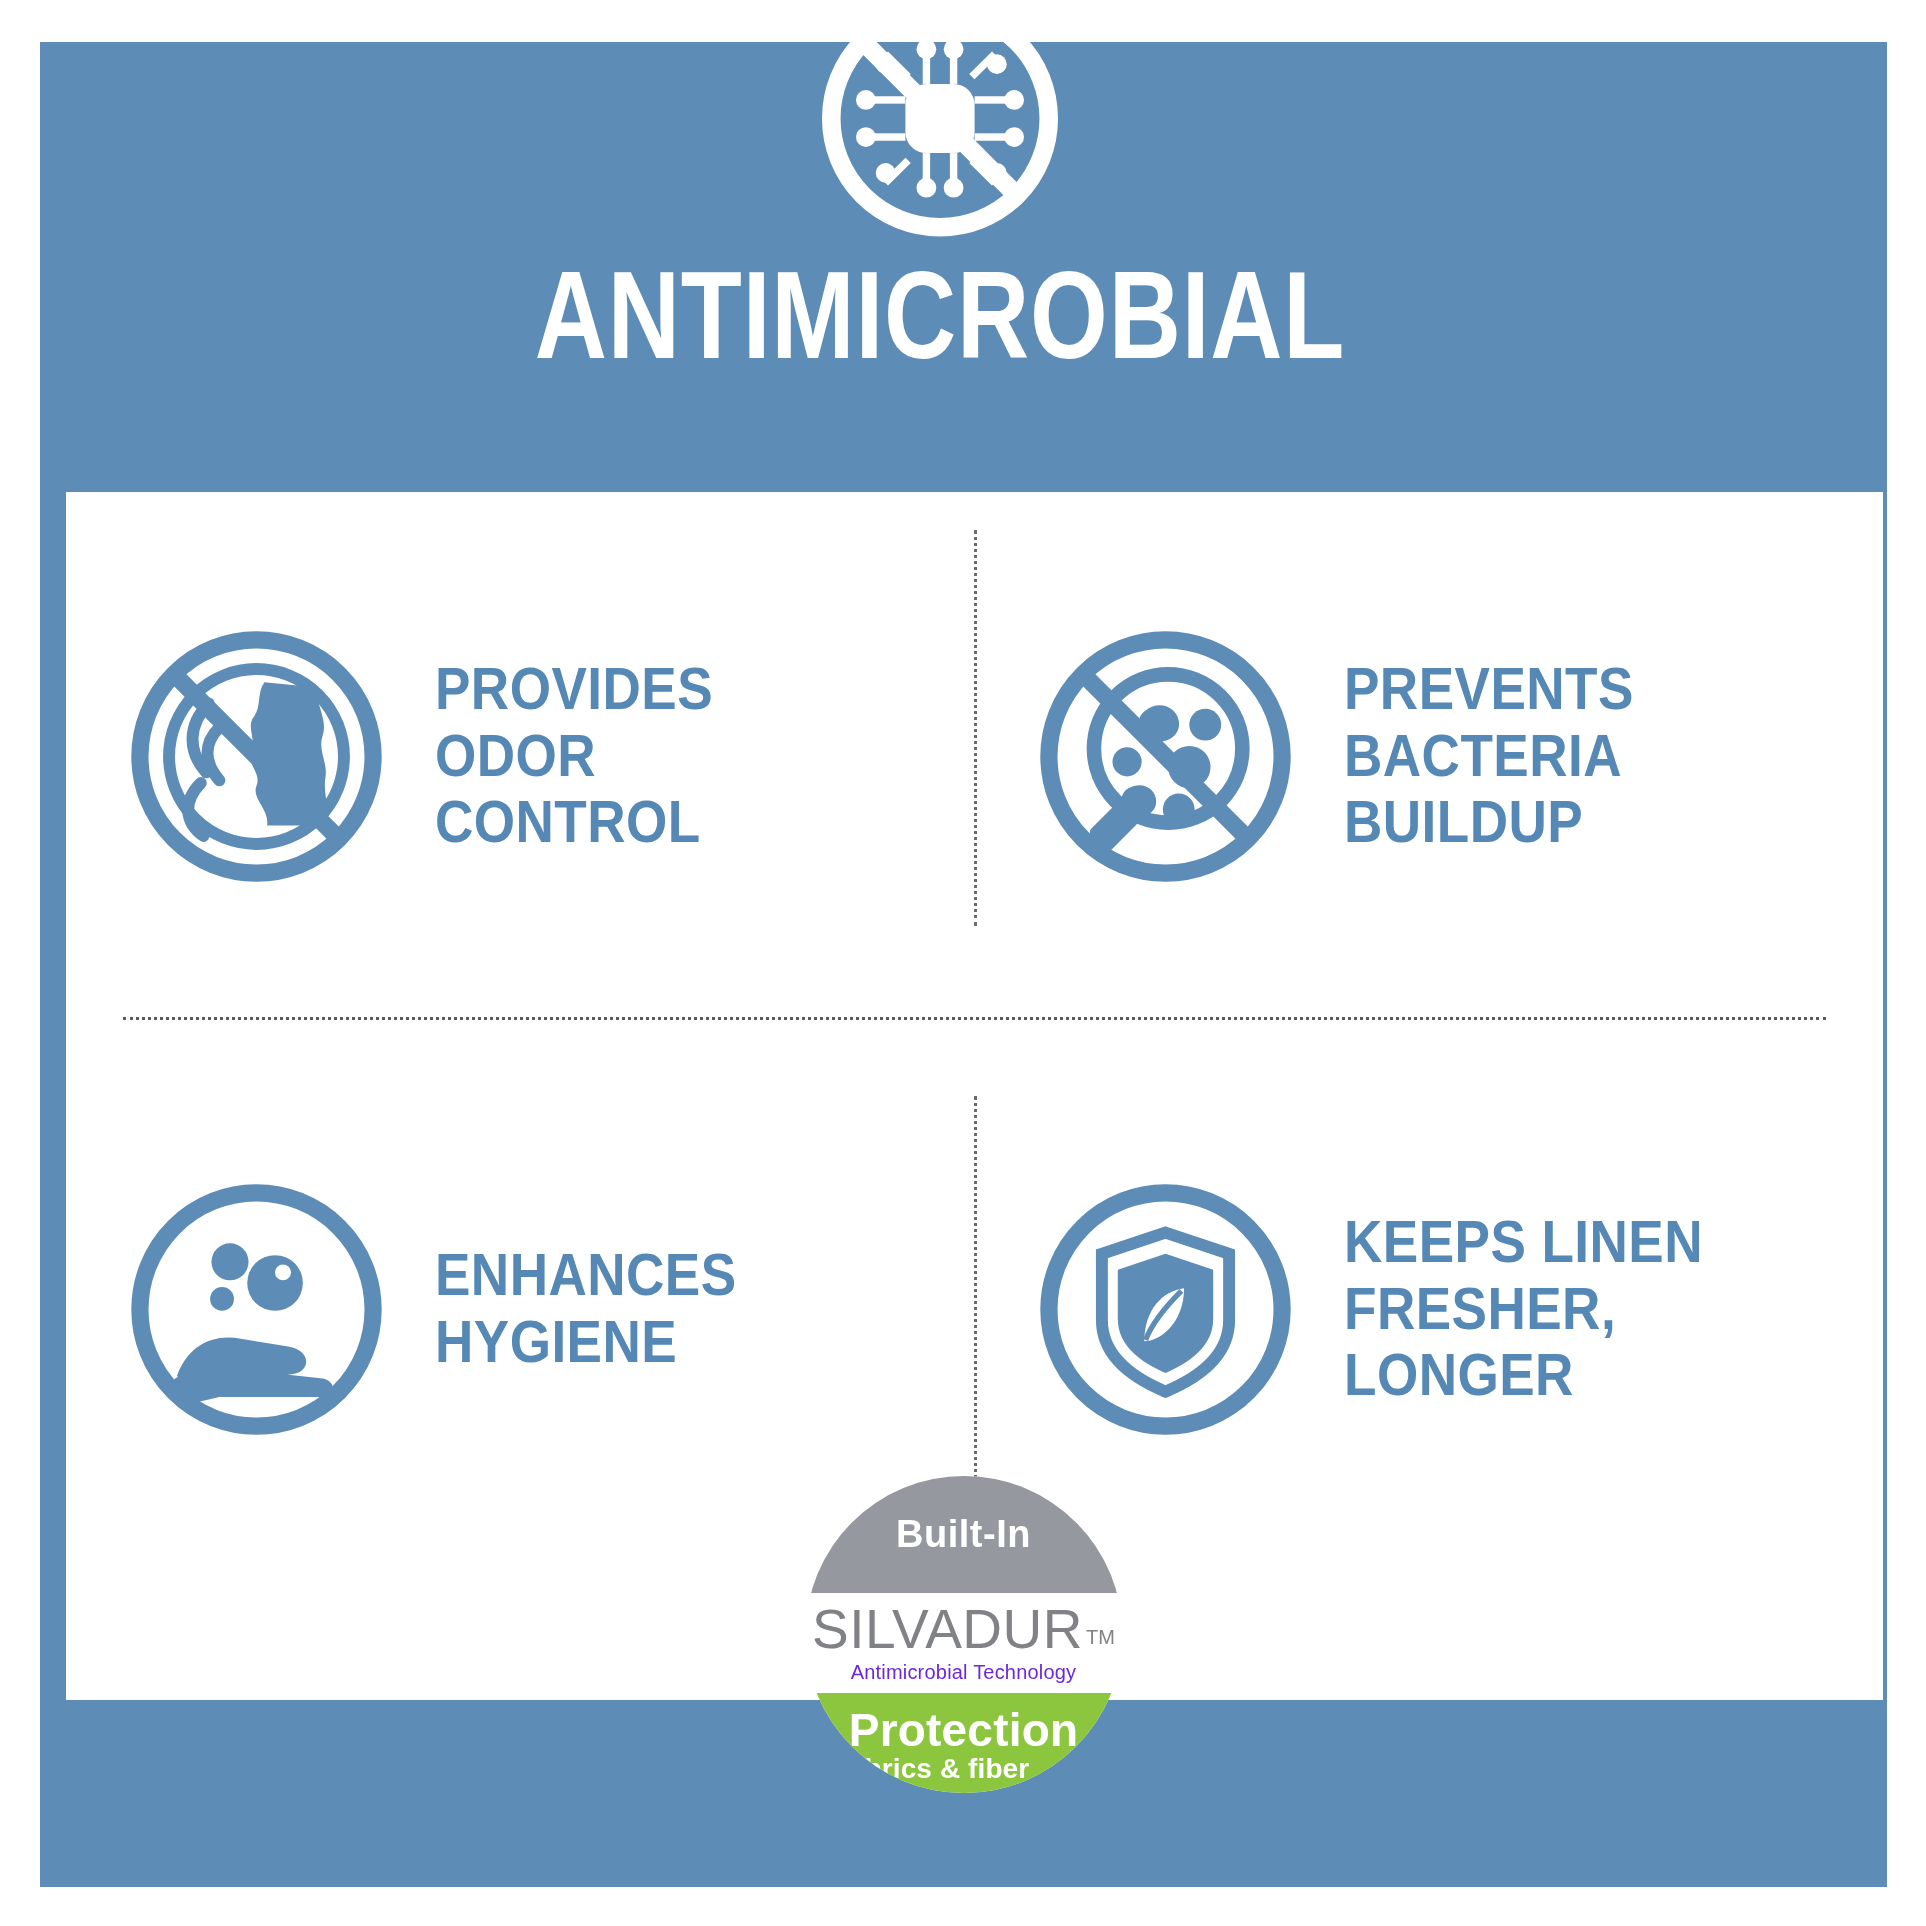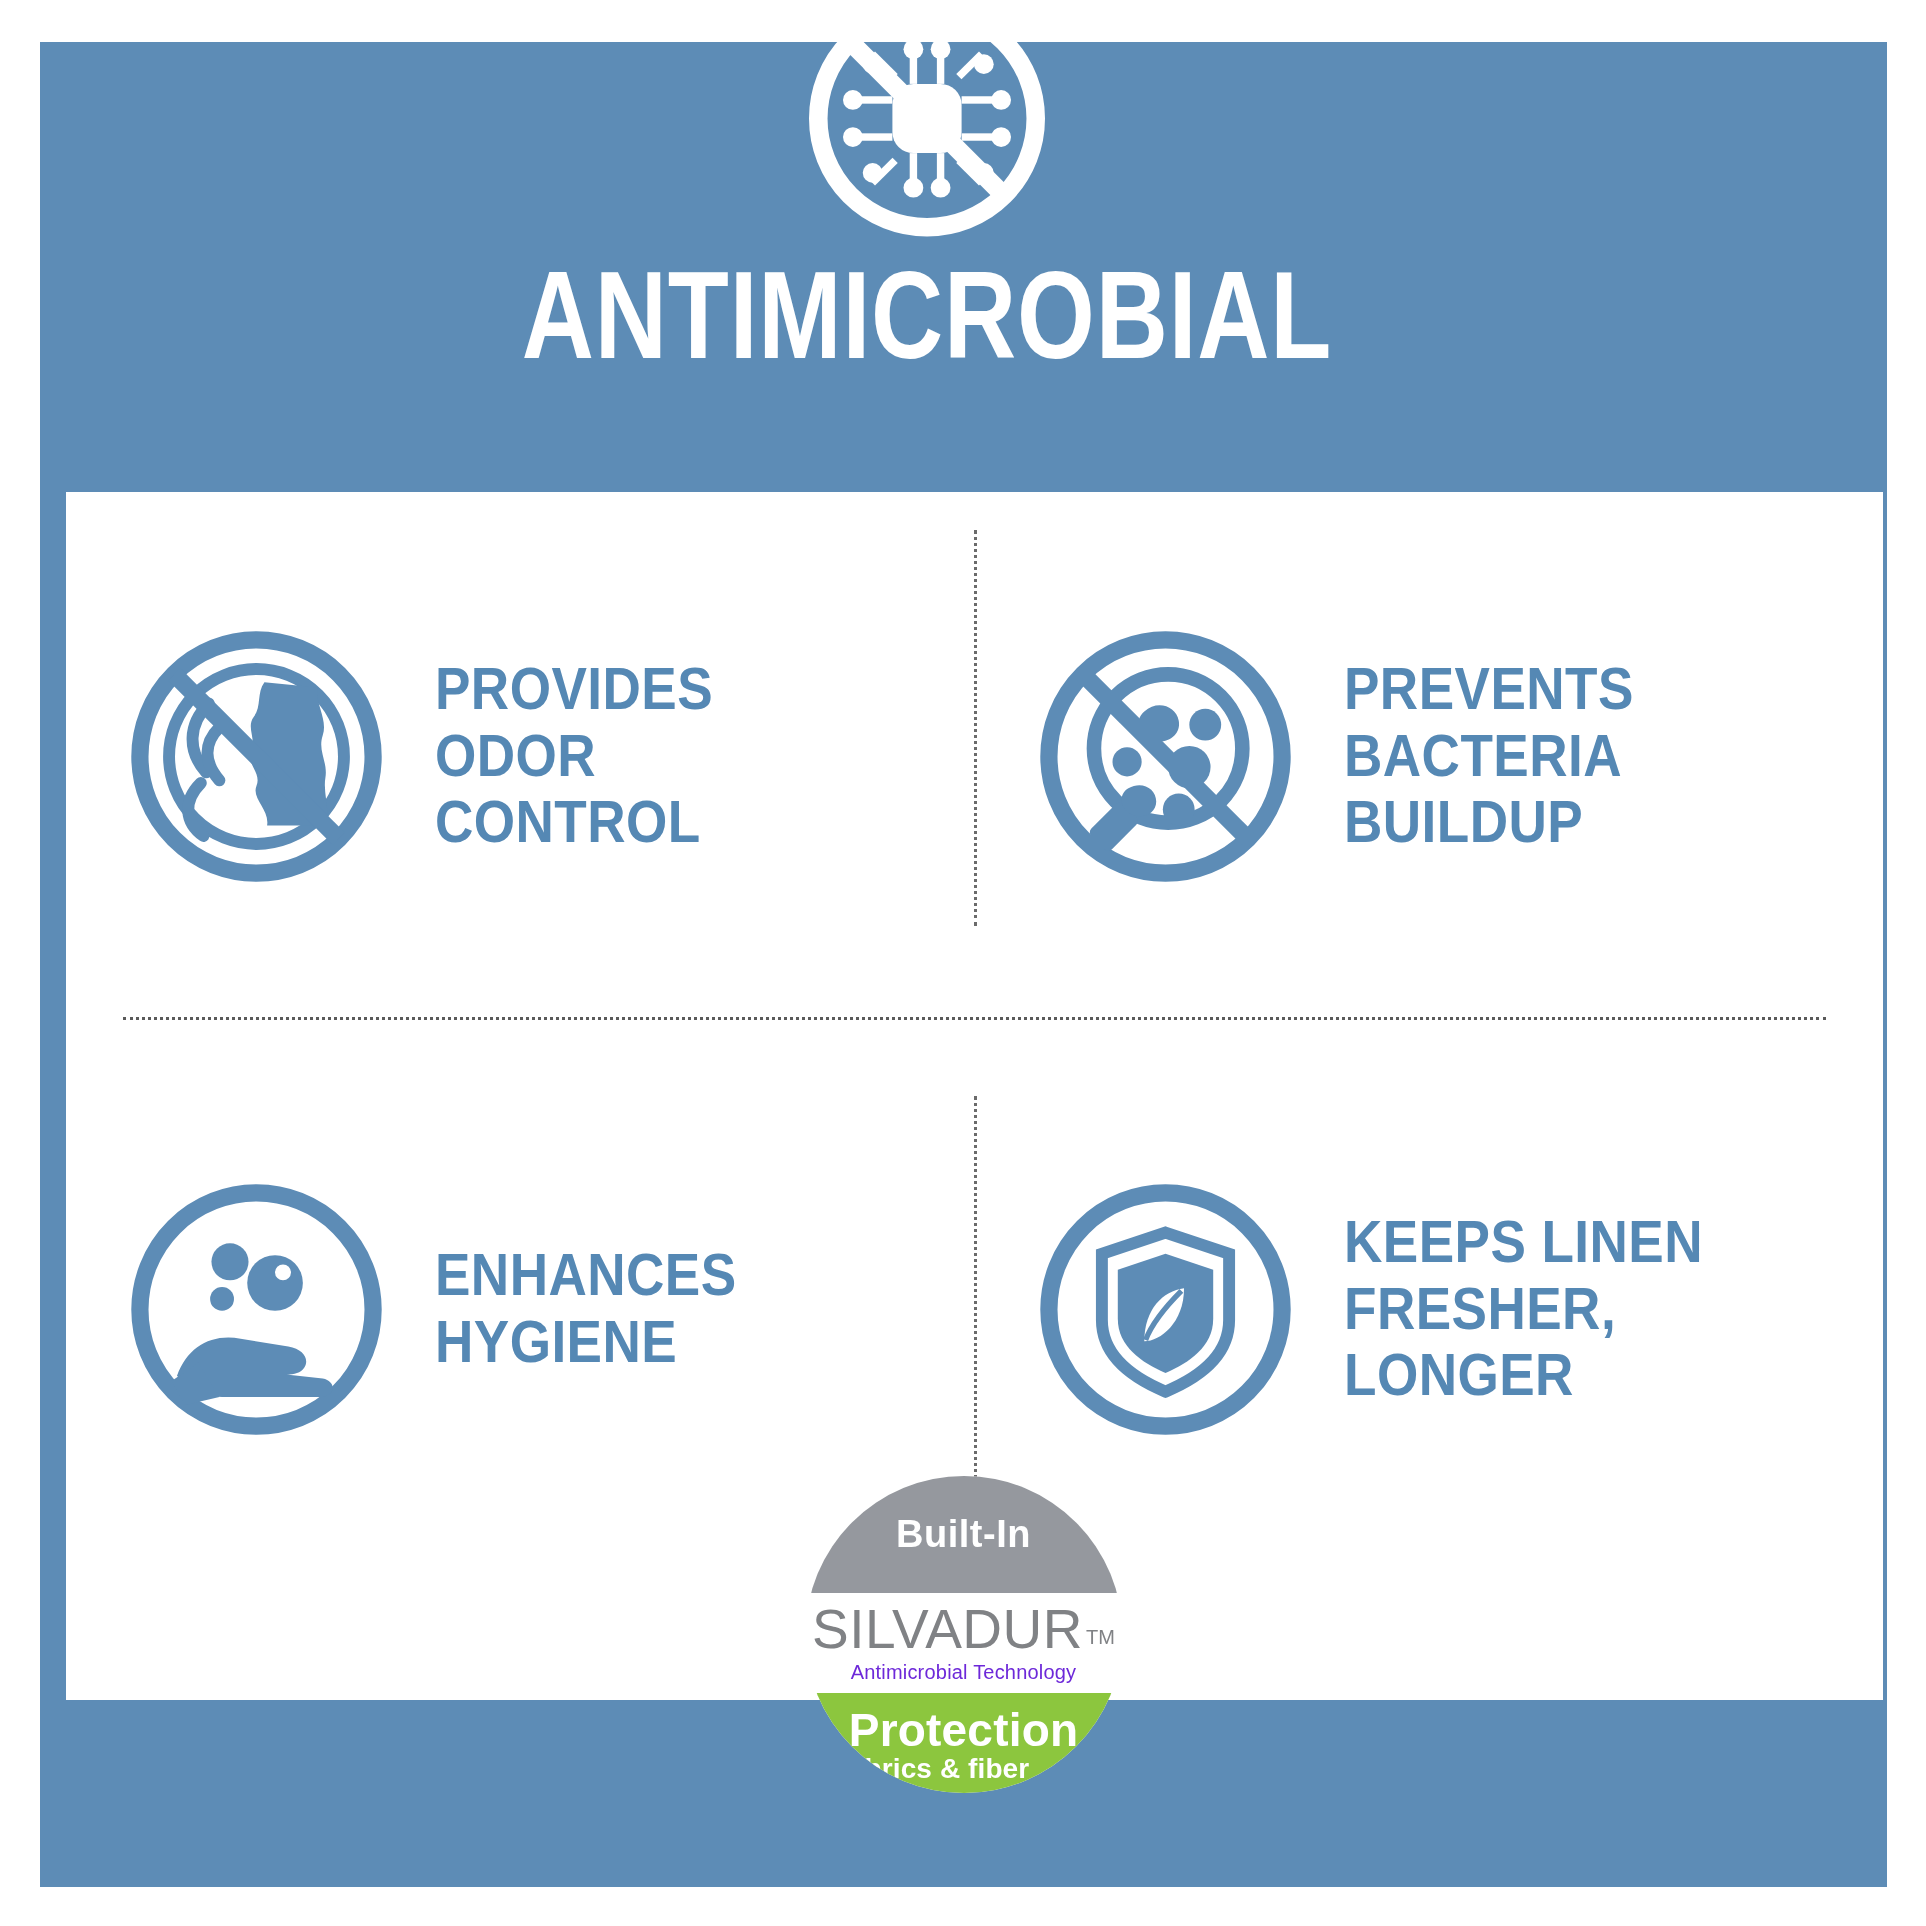--- a/index.html
+++ b/index.html
@@ -15,21 +15,21 @@
   
   .blue-panel{
     position:absolute;
     left:40px;top:42px;
     width:1847px;height:1845px;
     background:#5d8cb6;
   }
 
   
   .header{
-    position:absolute;left:43px;top:0;width:1768px;height:465px;
+    position:absolute;left:56px;top:0;width:1768px;height:465px;
   }
   .virus-badge{
     position:absolute;left:50%;top:-10px;transform:translateX(-50%);
     width:248px;height:257px;
   }
   .virus-badge svg{display:block;width:100%;height:100%;}
 
   .title{
     position:absolute;left:0;top:252px;width:100%;
     text-align:center;

